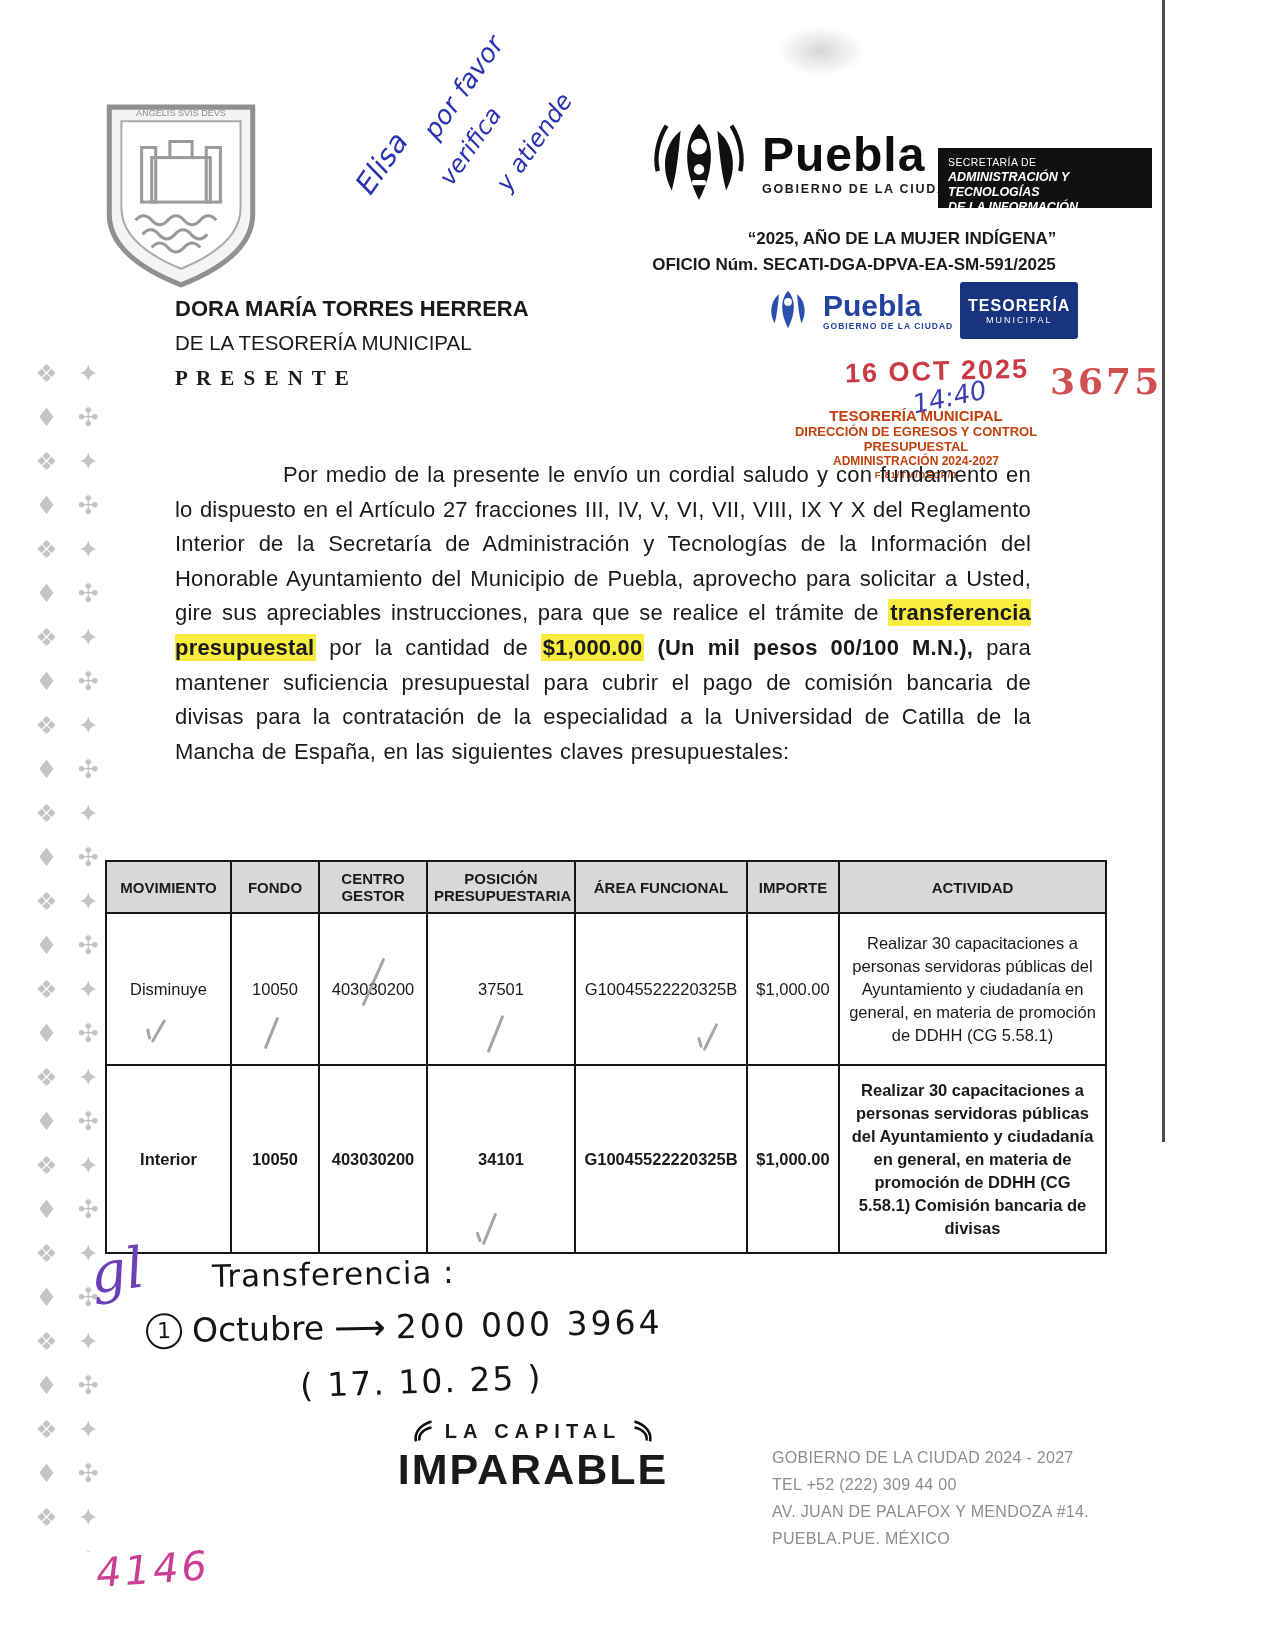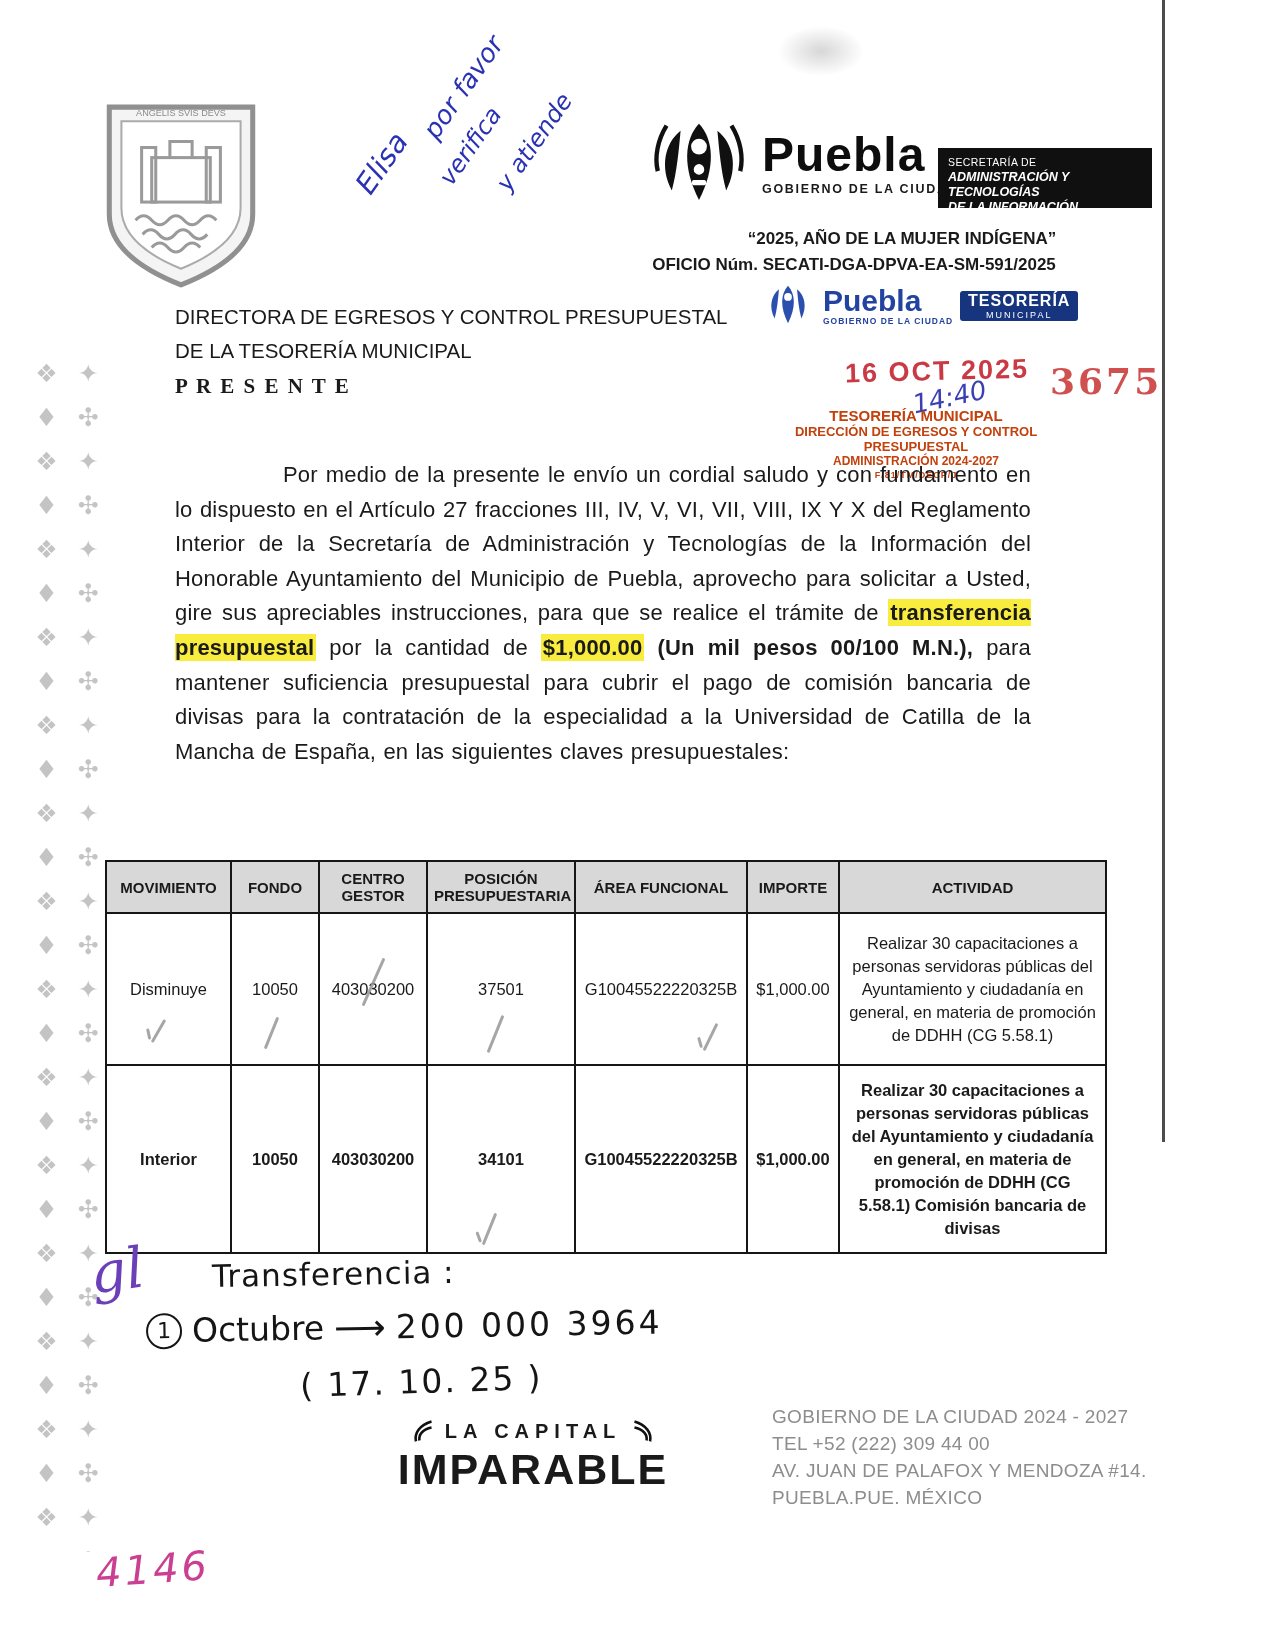--- a/index.html
+++ b/index.html
@@ -38,21 +38,21 @@
   .sec-1 { font-size:10.5px; letter-spacing:.4px; }
   .sec-2, .sec-3 { font-size:12.5px; font-weight:bold;font-style:italic; }
   .slogan { left:742px; top:229px; width:320px; text-align:center; font-size:17px; font-weight:bold; }
   .oficio { left:628px; top:255px; width:452px; text-align:center; font-size:17px; font-weight:bold; }
 
   
   .stamp-row { left:760px; top:282px; display:flex; align-items:center; gap:7px; }
   .stamp-emblem { width:56px; height:48px; }
   .stamp-word { font-size:30px; font-weight:bold; color:#2343a0; line-height:30px; }
   .stamp-word-sub { font-size:8.5px; font-weight:bold; letter-spacing:1px; color:#2343a0; }
-  .stamp-box { width:118px; height:30px; background:#16357e; color:#fff; border-radius:3px;
+  .stamp-box { width:118px; height:57px; background:#16357e; color:#fff; border-radius:3px;
                display:flex; flex-direction:column; align-items:center; justify-content:center; }
   .stamp-box-1 { font-size:16px; font-weight:bold; letter-spacing:1px; }
   .stamp-box-2 { font-size:9px; letter-spacing:2px; }
   .stamp-date { left:845px; top:356px; font-size:27px; font-weight:bold; color:#c93a44;
                 letter-spacing:2px; transform:rotate(-1.5deg); }
   .stamp-time { left:912px; top:382px; font-size:26px; color:#3b3fb2; font-style:italic;
                 transform:rotate(-12deg); font-family:"DejaVu Sans", sans-serif; }
   .stamp-folio { left:1050px; top:360px; font-size:36px; font-weight:bold; color:#d05050;
                  letter-spacing:3px; font-family:"DejaVu Serif", serif; }
   .stamp-lines { left:765px; top:407px; width:302px; text-align:center; color:#c2410c; font-weight:bold; }
@@ -114,21 +114,21 @@
   .hw-digits { letter-spacing:3px; }
   .hw-t3 { left:300px; top:1362px; font-size:33px; letter-spacing:2px; transform:rotate(-2deg); }
 
   
   .capital { left:372px; top:1418px; width:322px; text-align:center; }
   .cap-row1 { display:flex; justify-content:center; align-items:center; gap:10px;
               font-size:20px; font-weight:bold; letter-spacing:6px; }
   .cap-row2 { font-size:43px; font-weight:bold; letter-spacing:2px; margin-top:1px; }
   .laurel { width:26px; height:26px; flex:0 0 auto; }
   .laurel.right { transform:scaleX(-1); }
-  .contact { left:772px; top:1403px; font-size:19px; color:#8d8d8d; line-height:27px; letter-spacing:.3px; }
+  .contact { left:772px; top:1444px; font-size:16px; color:#8d8d8d; line-height:27px; letter-spacing:.3px; }
 
   .pink-folio { left:96px; top:1546px; font-size:40px; color:#cb3f92; font-style:italic;
                 letter-spacing:3px; transform:rotate(-4deg); font-family:"DejaVu Sans", sans-serif; }
 
   .scan-line { left:1162px; top:0; width:3px; height:1142px; background:#1f1f1f; opacity:.8; }
 </style>
 </head>
 <body>
 
 <div class="page">
@@ -200,21 +200,21 @@
   <div class="abs stamp-folio">3675</div>
   <div class="abs stamp-lines">
     <div class="sl-0">TESORERÍA MUNICIPAL</div>
     <div class="sl-1">DIRECCIÓN DE EGRESOS Y CONTROL</div>
     <div class="sl-2">PRESUPUESTAL</div>
     <div class="sl-3">ADMINISTRACIÓN 2024-2027</div>
     <div class="sl-4">F/81/TM/DECP/J</div>
   </div>
 
   <div class="abs addr">
-    <div class="addr-l2">DIRECTORA DE EGRESOS Y CONTROL PRESUPUESTAL</div>
+    <div class="addr-name">DORA MARÍA TORRES HERRERA</div>
     <div class="addr-l3">DE LA TESORERÍA MUNICIPAL</div>
     <div class="present">P R E S E N T E</div>
   </div>
 
   <div class="abs body-par"><span>Por medio de la presente le envío un cordial saludo y con fundamento en lo dispuesto en el Artículo 27 fracciones III, IV, V, VI, VII, VIII, IX Y X  del Reglamento Interior de la Secretaría de Administración y Tecnologías de la Información del Honorable Ayuntamiento del Municipio de Puebla, aprovecho para solicitar a Usted, gire sus apreciables instrucciones, para que se realice el trámite de </span><span class="hl">transferencia presupuestal</span><span> por la cantidad de </span><span class="hl">$1,000.00</span><span class="b"> (Un mil pesos 00/100 M.N.),</span><span> para mantener suficiencia presupuestal para cubrir el pago de comisión bancaria de divisas para la contratación de la especialidad a la Universidad de Catilla de la Mancha de España, en las siguientes claves presupuestales:</span></div>
 
   <div class="abs tbl-wrap">
     <table class="budget">
       <colgroup>
         <col class="c0">

